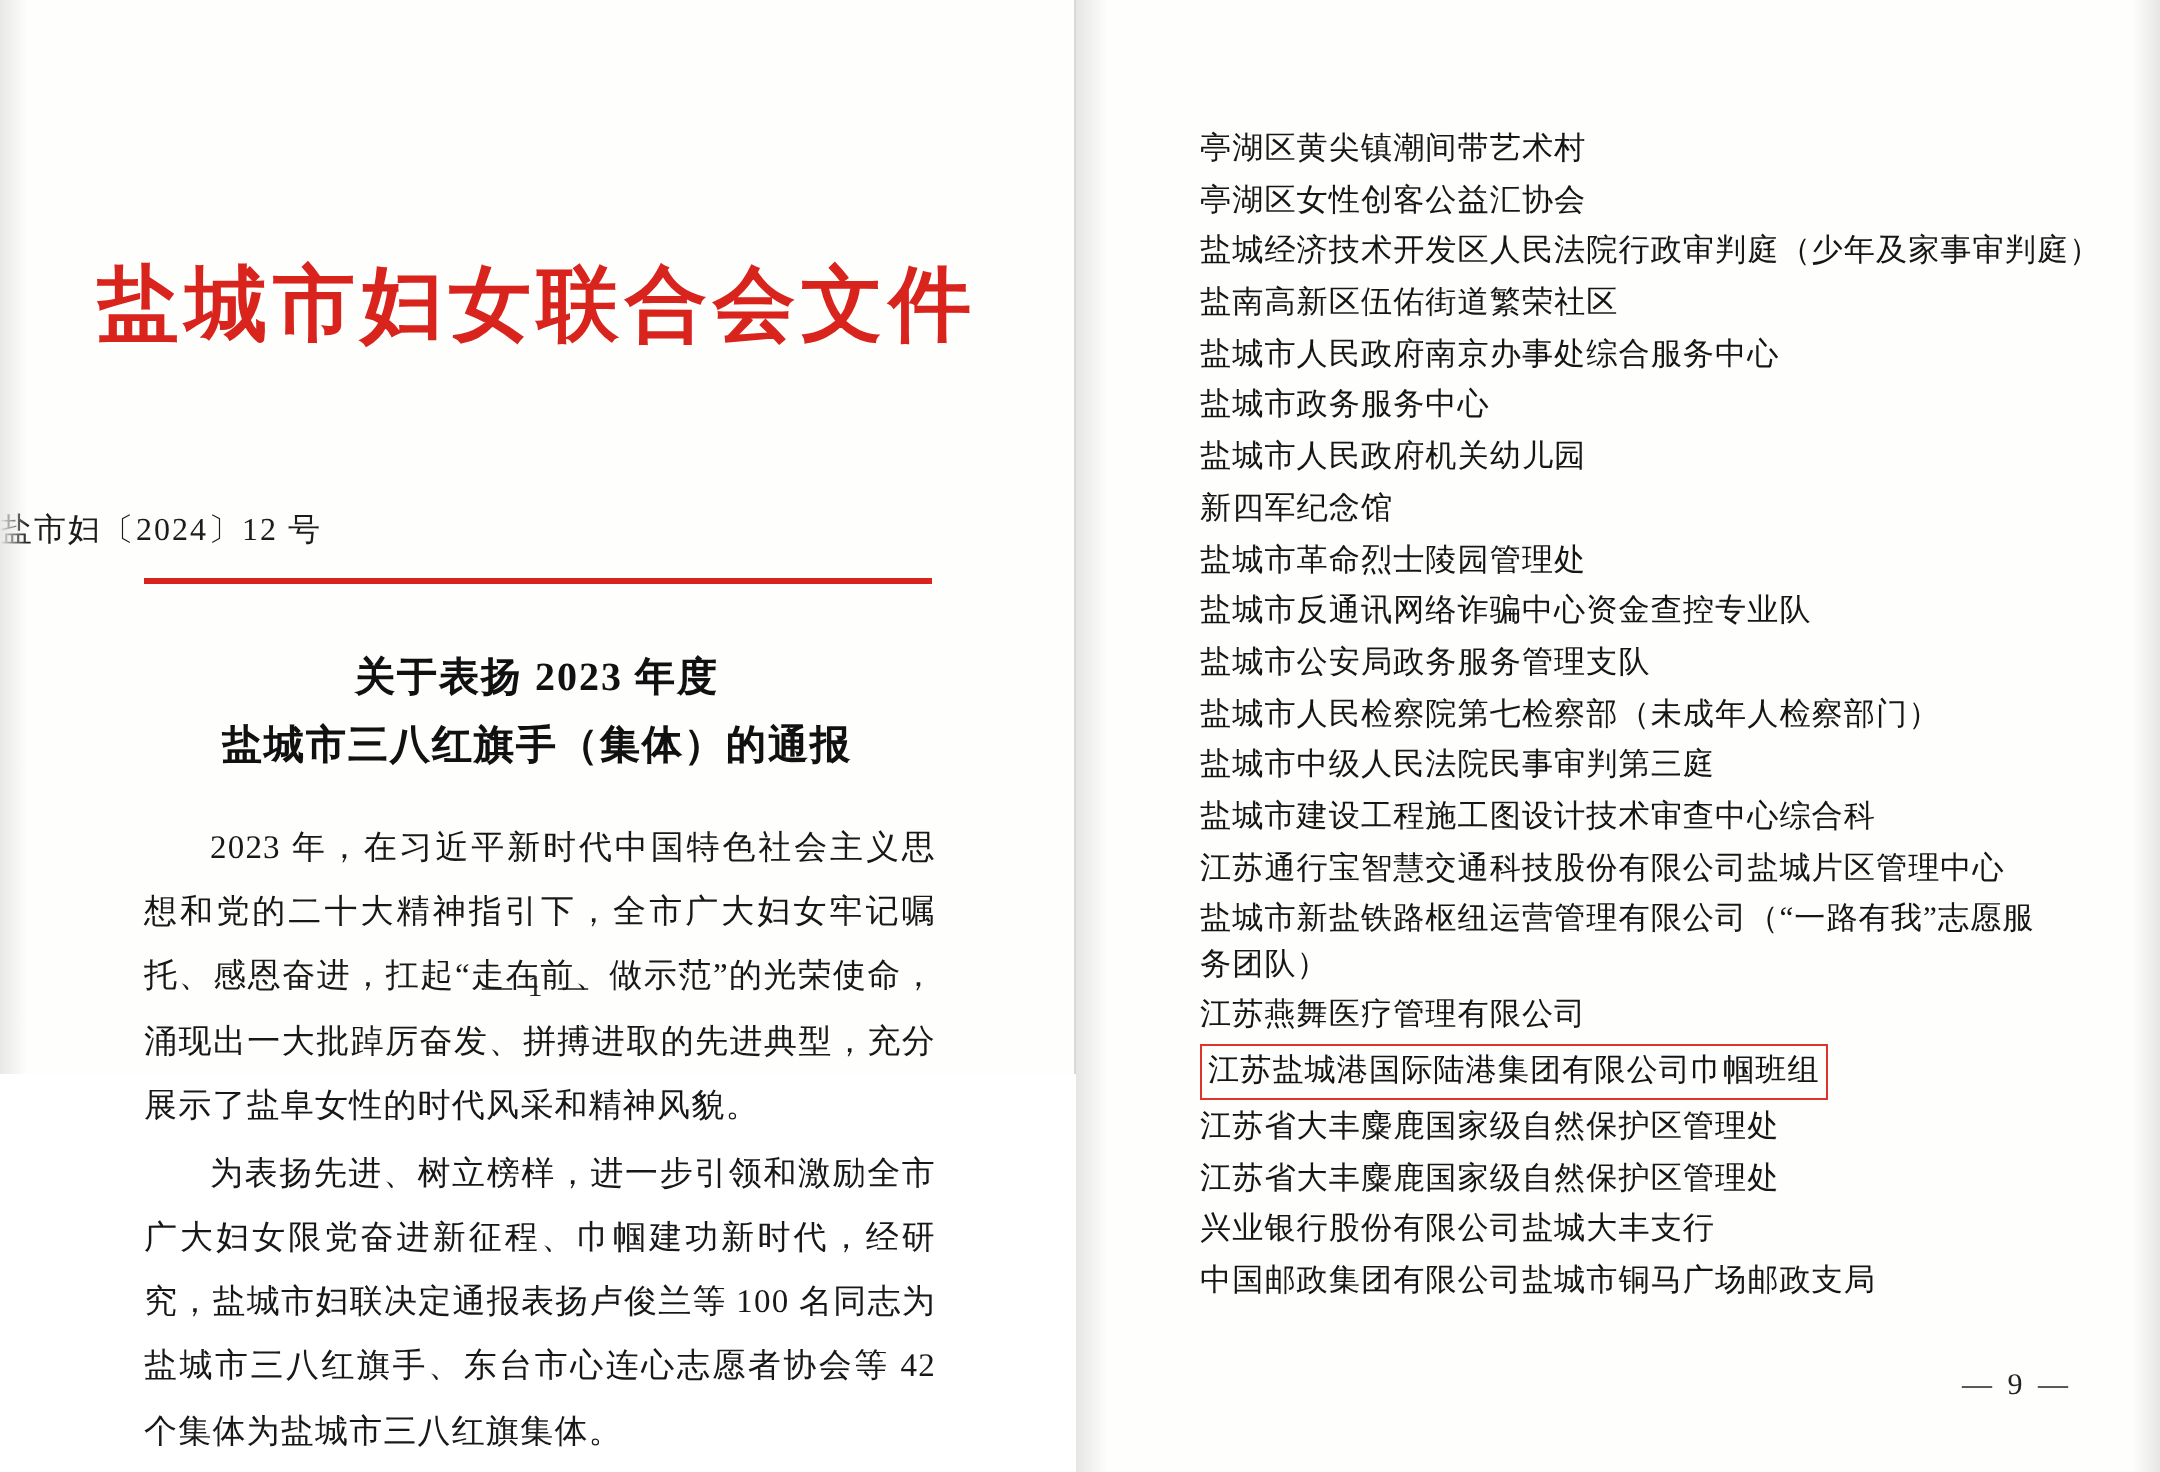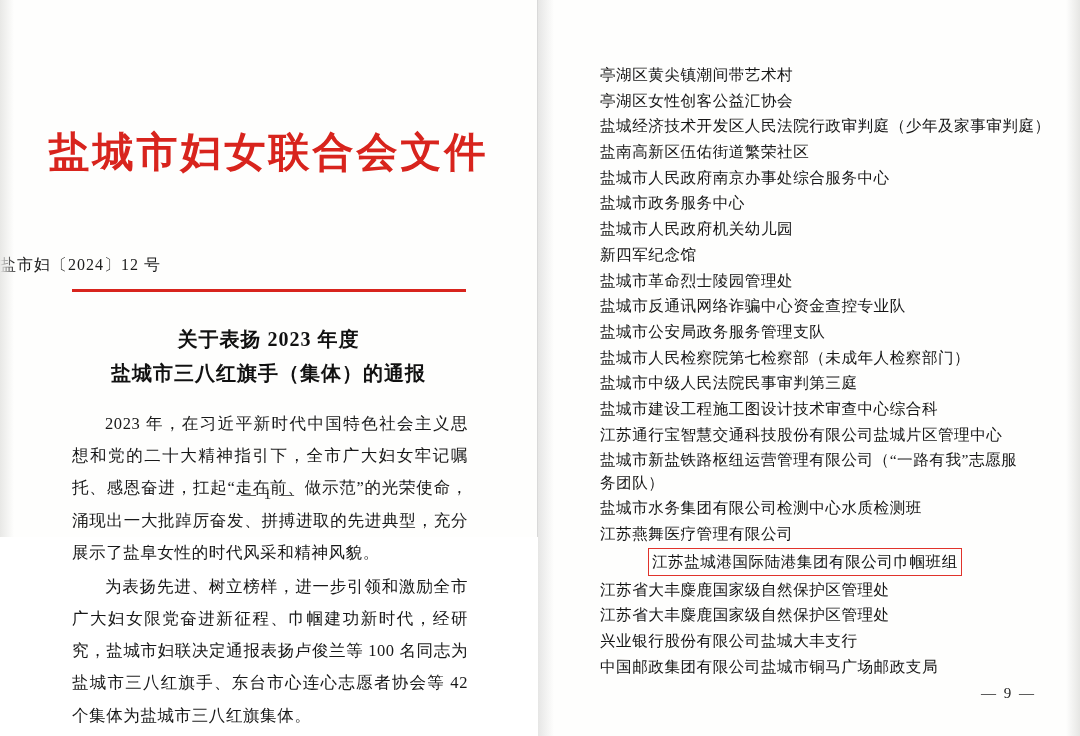--- a/index.html
+++ b/index.html
@@ -158,21 +158,20 @@
   }
   .list-item.highlight {
     display: inline-block;
     border: 1.6px solid #e0332b;
     padding: 1px 3px;
     margin: 1px 0;
     color: #141414;
   }
   .hl-row {
     padding: 0;
-    margin-left: 48px;
   }
   .page-no-right {
     position: absolute;
     bottom: 34px;
     right: 44px;
     font-size: 15px;
     color: #222;
     letter-spacing: 2px;
   }
 </style>
@@ -220,21 +219,20 @@
         <div class="list-item">盐城市人民政府机关幼儿园</div>
         <div class="list-item">新四军纪念馆</div>
         <div class="list-item">盐城市革命烈士陵园管理处</div>
         <div class="list-item">盐城市反通讯网络诈骗中心资金查控专业队</div>
         <div class="list-item">盐城市公安局政务服务管理支队</div>
         <div class="list-item">盐城市人民检察院第七检察部（未成年人检察部门）</div>
         <div class="list-item">盐城市中级人民法院民事审判第三庭</div>
         <div class="list-item">盐城市建设工程施工图设计技术审查中心综合科</div>
         <div class="list-item">江苏通行宝智慧交通科技股份有限公司盐城片区管理中心</div>
         <div class="list-item wrap">盐城市新盐铁路枢纽运营管理有限公司（“一路有我”志愿服务团队）</div>
-        <div class="list-item">盐城市水务集团有限公司检测中心水质检测班</div>
         <div class="list-item">江苏燕舞医疗管理有限公司</div>
         <div class="hl-row">
           <span class="list-item highlight">江苏盐城港国际陆港集团有限公司巾帼班组</span>
         </div>
         <div class="list-item">江苏省大丰麋鹿国家级自然保护区管理处</div>
         <div class="list-item">江苏省大丰麋鹿国家级自然保护区管理处</div>
         <div class="list-item">兴业银行股份有限公司盐城大丰支行</div>
         <div class="list-item">中国邮政集团有限公司盐城市铜马广场邮政支局</div>
       </div>
 

